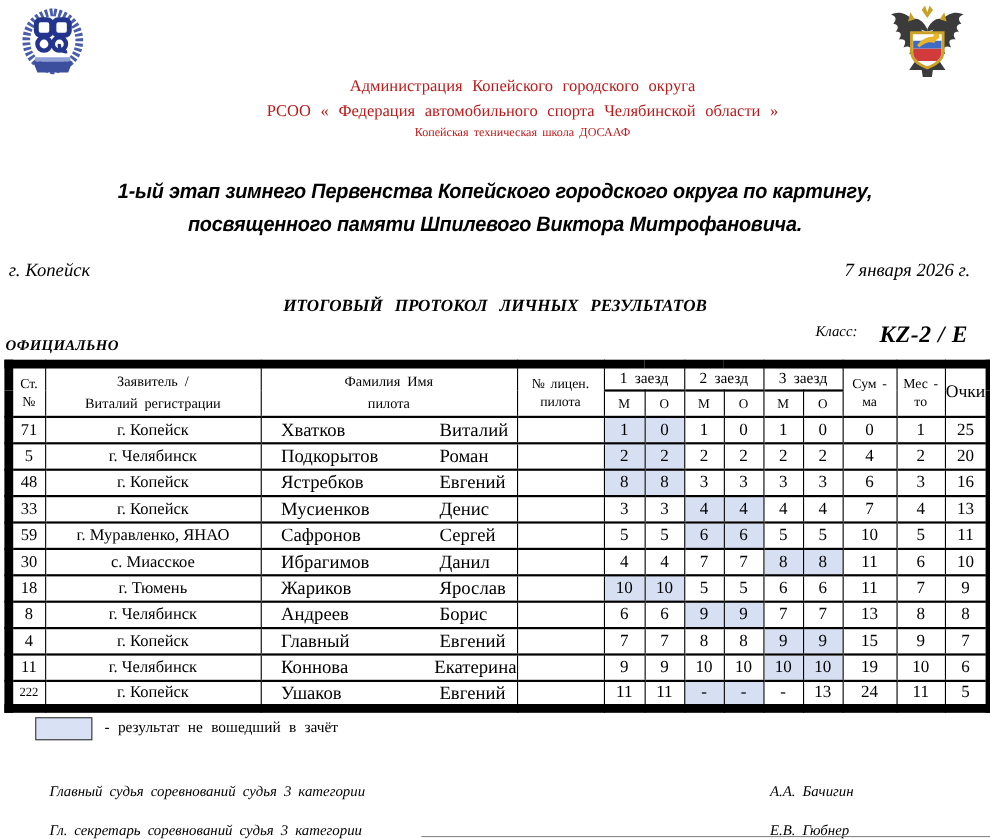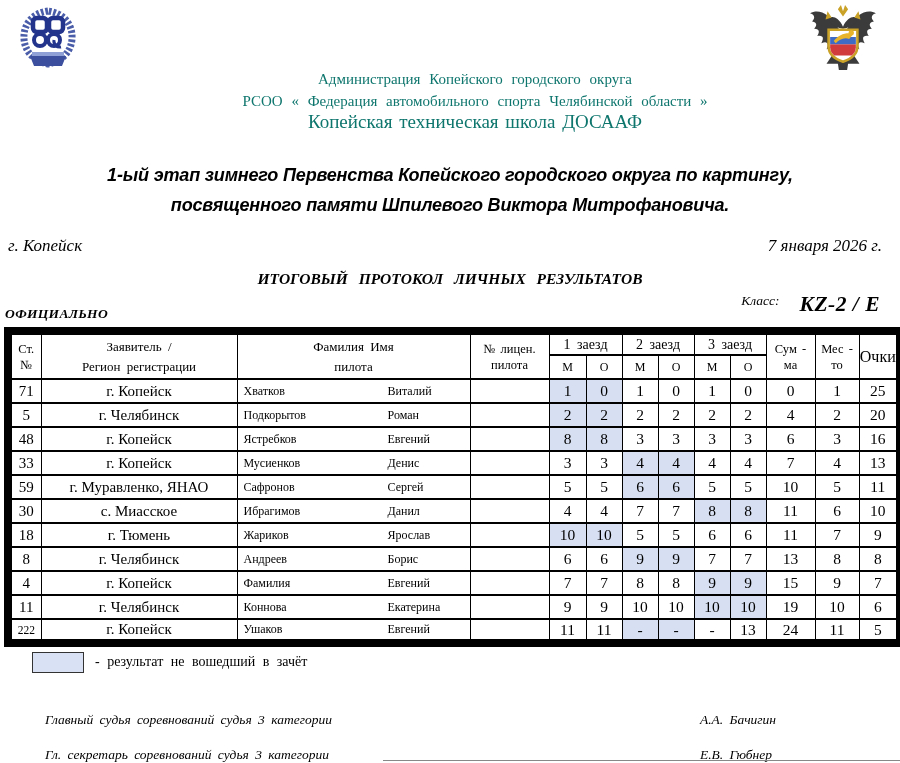--- a/index.html
+++ b/index.html
@@ -12,22 +12,22 @@
     overflow:hidden;
   }
 
   
   .logo { position:absolute; }
   #logo-left  { left:17px; top:7px;  width:62px; height:64px; }
   #logo-right { left:808px; top:3px; width:70px; height:70px; }
 
   
   .org-block { position:absolute; top:68px; left:70px; right:20px; text-align:center; }
-  .org-line { font-size:15px; line-height:22px; word-spacing:5px; color:#0f766e; }
-  .org-line.small { font-size:19px; line-height:19px; word-spacing:2px; }
+  .org-line { font-size:15px; line-height:22px; word-spacing:5px; color:#b91c1c; }
+  .org-line.small { font-size:11px; line-height:19px; word-spacing:2px; }
 
   
   .event-title { position:absolute; top:160px; left:0; right:0; text-align:center;
     font-family:"Liberation Sans", sans-serif; font-style:italic; font-weight:700;
     font-size:19px; line-height:30px; letter-spacing:-0.2px; }
   .event-title .tline { transform:scaleX(0.95); }
 
   
   .city-date { position:absolute; top:236px; left:8px; right:18px;
     font-style:italic; font-size:17px; }
@@ -56,21 +56,21 @@
   th .h12 { font-size:12.5px; line-height:16px; word-spacing:2px; }
   th .h13 { font-size:13px;   line-height:20px; word-spacing:3px; }
   .race-group { font-size:14px; height:24px; word-spacing:3px; }
   .mo { font-size:12px; height:24px; }
   td { height:24px; vertical-align:middle; }
   td.c { text-align:center; }
   td.num   { font-size:15px; }
   td.num.small { font-size:11.5px; }
   td.region{ font-size:15px; }
   td.val   { font-size:15.5px; }
-  td.name-cell { font-size:12px; }
+  td.name-cell { font-size:17px;padding-left:12px; }
   .name-wrap { display:flex; }
   .surname { display:inline-block; width:150px; padding-left:6px; }
   .firstname { display:inline-block; }
   td.hl { background:#d7e0f2; }
 
   
   .legend-box { position:absolute; top:652px; left:32px; width:52px; height:21px;
     background:#d9e2f4; border:1.5px solid #333; }
   .legend-text { position:absolute; top:654px; left:95px; font-size:14px; word-spacing:4px; }
 
@@ -154,21 +154,21 @@
     <col style="width:41px">
   </colgroup>
   <thead>
     <tr>
       <th rowspan="2">
         <div class="h12">Ст.</div>
         <div class="h12">№</div>
       </th>
       <th rowspan="2">
         <div class="h13">Заявитель /</div>
-        <div class="h13">Регион регистрации</div>
+        <div class="h13">Виталий регистрации</div>
       </th>
       <th rowspan="2">
         <div class="h13">Фамилия Имя</div>
         <div class="h13">пилота</div>
       </th>
       <th rowspan="2">
         <div class="h12">№ лицен.</div>
         <div class="h12">пилота</div>
       </th>
       <th colspan="2" class="race-group">1 заезд</th>
@@ -352,21 +352,21 @@
     <td class="c val">7</td>
     <td class="c val">13</td>
     <td class="c val">8</td>
     <td class="c val">8</td>
   </tr>
       <tr>
     <td class="c num">4</td>
     <td class="c region">г. Копейск</td>
     <td class="name-cell">
       <span class="name-wrap">
-        <span class="surname">Фамилия</span>
+        <span class="surname">Главный</span>
         <span class="firstname">Евгений</span>
       </span>
     </td>
     <td class="c"></td>
     <td class="c val">7</td>
     <td class="c val">7</td>
     <td class="c val">8</td>
     <td class="c val">8</td>
     <td class="c val hl">9</td>
     <td class="c val hl">9</td>

